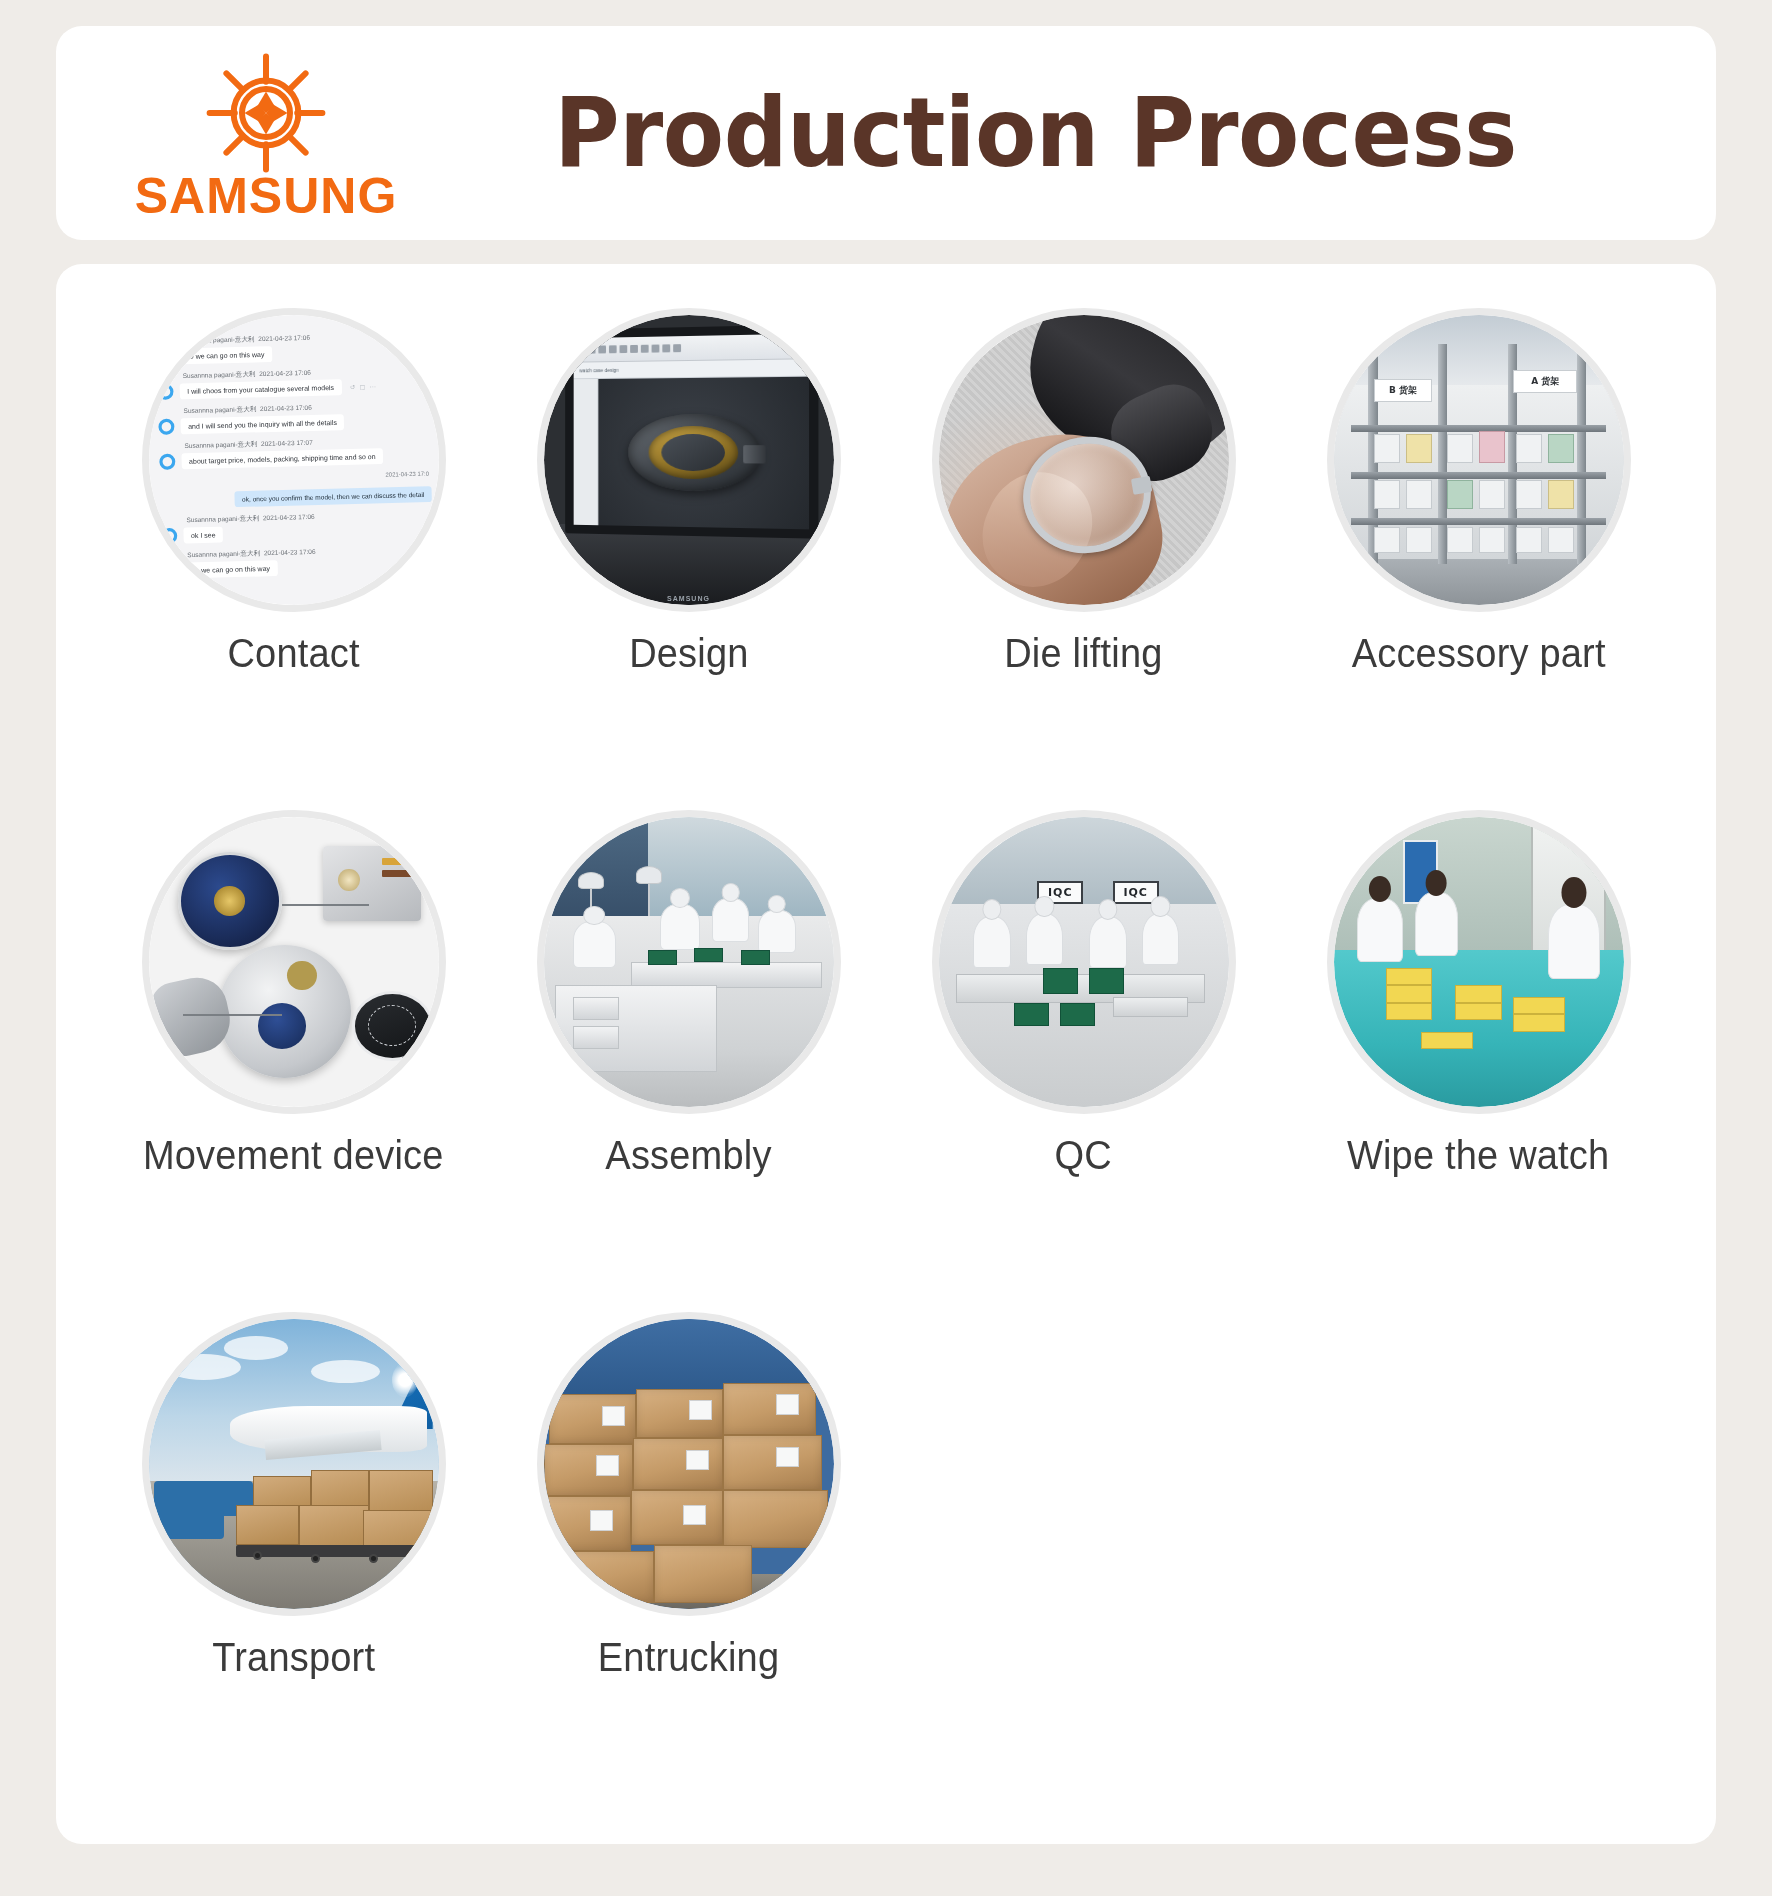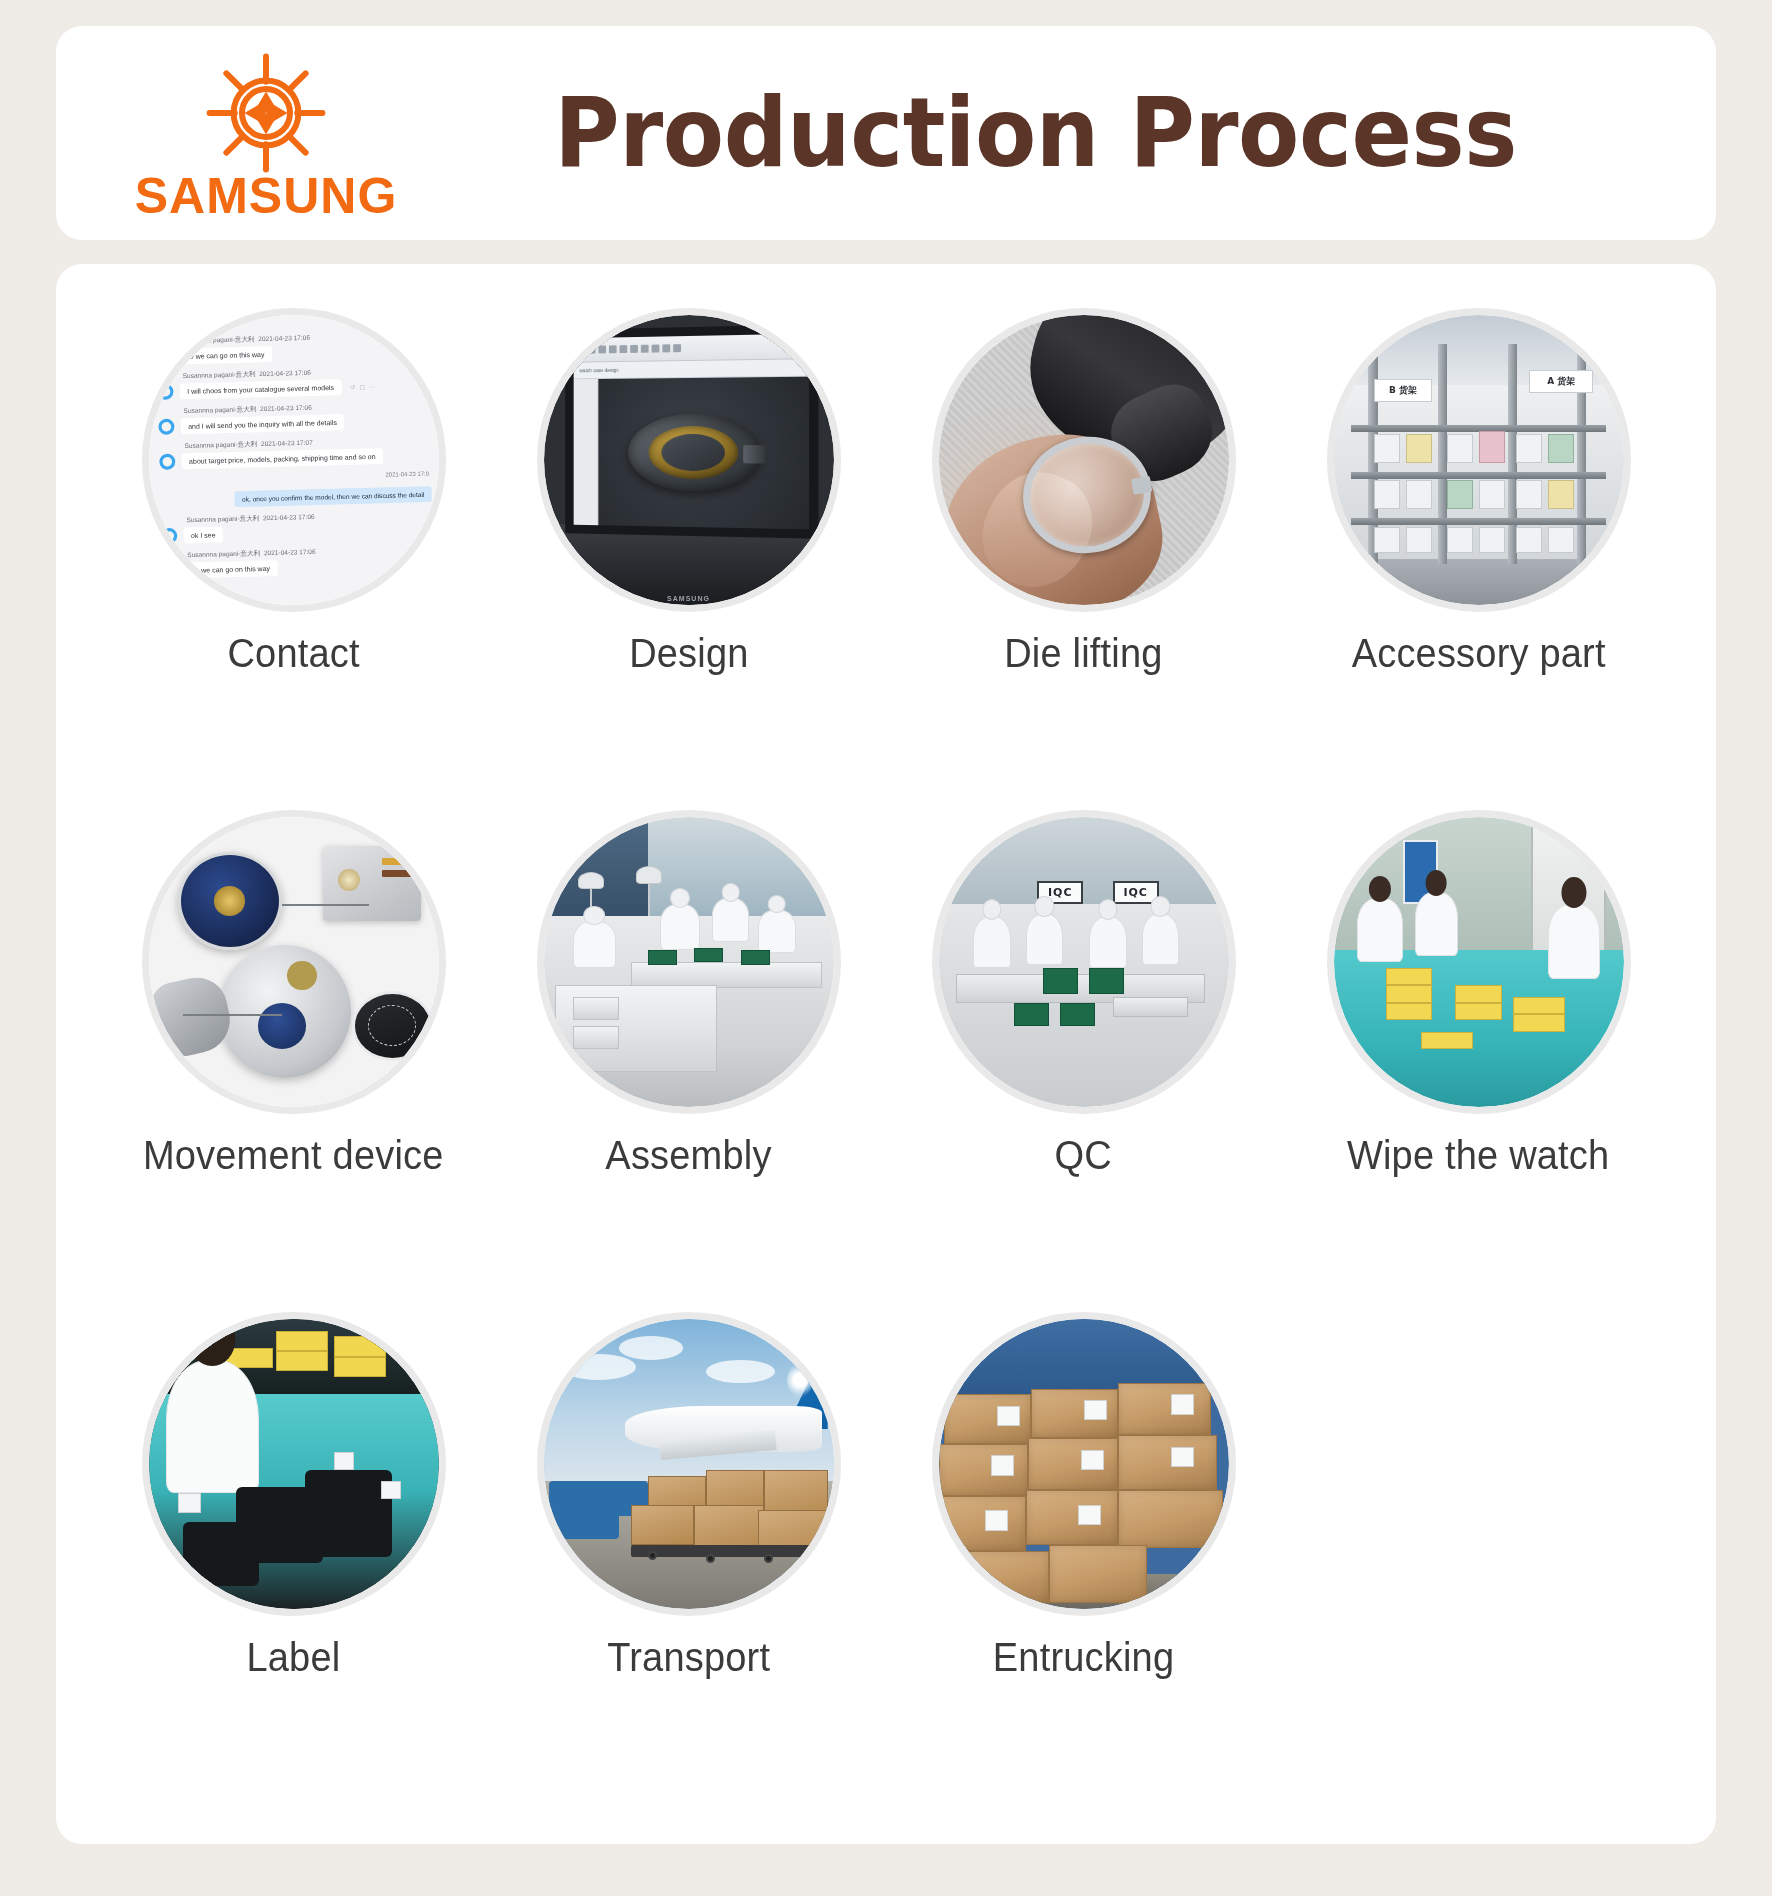--- a/index.html
+++ b/index.html
@@ -809,21 +809,21 @@
               <div class="wh-post" style="left:12%;"></div>
               <div class="wh-post" style="left:36%;"></div>
               <div class="wh-post" style="left:60%;"></div>
               <div class="wh-post" style="left:84%;"></div>
 
               <div class="wh-shelfrow" style="top:38%;"></div>
               <div class="wh-shelfrow" style="top:54%;"></div>
               <div class="wh-shelfrow" style="top:70%;"></div>
 
               <div class="wh-sign" style="left:14%;top:22%;width:20%;height:8%;">B 货架</div>
-              <div class="wh-sign" style="left:62%;top:19%;width:22%;height:8%;margin-left:16px;">A 货架</div>
+              <div class="wh-sign" style="left:62%;top:19%;width:22%;height:8%;">A 货架</div>
 
               <div class="wh-box" style="left:14%;top:41%;width:9%;height:10%;"></div>
               <div class="wh-box y" style="left:25%;top:41%;width:9%;height:10%;"></div>
               <div class="wh-box" style="left:39%;top:41%;width:9%;height:10%;"></div>
               <div class="wh-box p" style="left:50%;top:40%;width:9%;height:11%;"></div>
               <div class="wh-box" style="left:63%;top:41%;width:9%;height:10%;"></div>
               <div class="wh-box g" style="left:74%;top:41%;width:9%;height:10%;"></div>
 
               <div class="wh-box" style="left:14%;top:57%;width:9%;height:10%;"></div>
               <div class="wh-box" style="left:25%;top:57%;width:9%;height:10%;"></div>
@@ -971,49 +971,20 @@
               <div class="wipe-yellow" style="left:42%;top:64%;width:16%;height:6%;"></div>
               <div class="wipe-yellow" style="left:62%;top:62%;width:18%;height:6%;"></div>
               <div class="wipe-yellow" style="left:62%;top:68%;width:18%;height:6%;"></div>
               <div class="wipe-yellow" style="left:30%;top:74%;width:18%;height:6%;"></div>
             </div>
           </div>
         </div>
         <div class="caption">Wipe the watch</div>
       </div>
 
-      <div class="cell">
-        <div class="photo-ring">
-          <div class="photo">
-            <div class="lbl">
-              <div class="lbl-top"></div>
-              <div class="lbl-table"></div>
-
-              <div class="lbl-yellow" style="left:44%;top:4%;width:18%;height:7%;"></div>
-              <div class="lbl-yellow" style="left:44%;top:11%;width:18%;height:7%;"></div>
-              <div class="lbl-yellow" style="left:64%;top:6%;width:18%;height:7%;"></div>
-              <div class="lbl-yellow" style="left:64%;top:13%;width:18%;height:7%;"></div>
-              <div class="lbl-yellow" style="left:26%;top:10%;width:17%;height:7%;"></div>
-
-              <div class="lbl-person" style="left:6%;top:14%;width:32%;height:46%;">
-                  <div class="head"></div>
-                </div>
-
-              <div class="lbl-dark" style="left:30%;top:58%;width:30%;height:26%;"></div>
-              <div class="lbl-dark" style="left:54%;top:52%;width:30%;height:30%;"></div>
-              <div class="lbl-dark" style="left:12%;top:70%;width:26%;height:22%;"></div>
-
-              <div class="lbl-tag" style="left:10%;top:60%;width:8%;height:7%;"></div>
-              <div class="lbl-tag" style="left:64%;top:46%;width:7%;height:6%;"></div>
-              <div class="lbl-tag" style="left:80%;top:56%;width:7%;height:6%;"></div>
-            </div>
-          </div>
-        </div>
-        <div class="caption">Label</div>
-      </div>
 
 
       <div class="cell">
         <div class="photo-ring">
           <div class="photo">
             <div class="trn">
               <div class="trn-sky"></div>
               <div class="trn-cloud" style="left:6%;top:12%;width:26%;height:9%;"></div>
               <div class="trn-cloud" style="left:26%;top:6%;width:22%;height:8%;"></div>
               <div class="trn-cloud" style="left:56%;top:14%;width:24%;height:8%;"></div>

